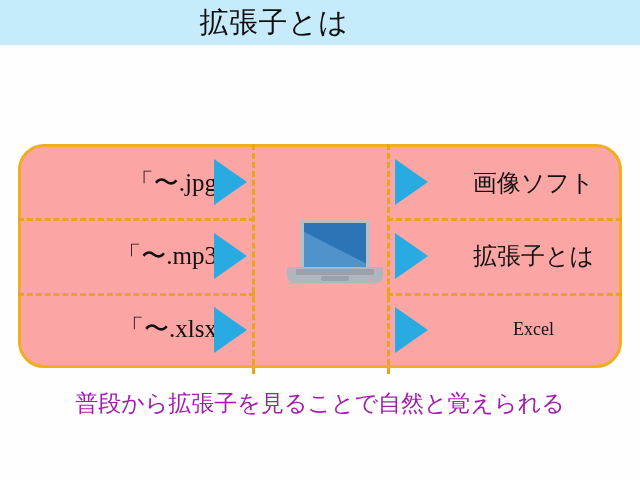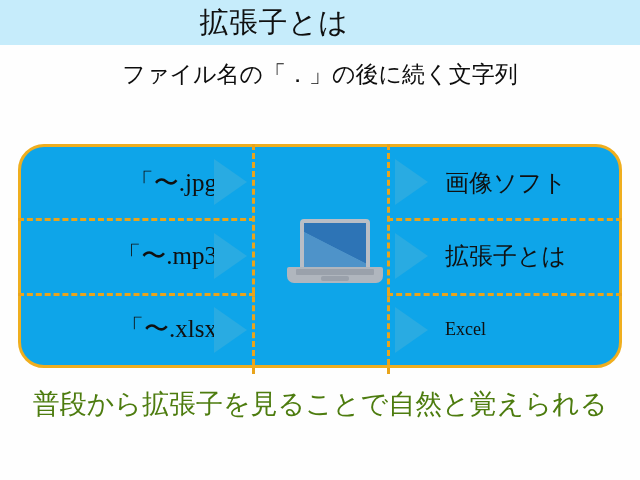--- a/index.html
+++ b/index.html
@@ -55,21 +55,21 @@
   }
 
   
   #diagram-box {
     position: absolute;
     left: 18px;
     top: 144px;
     width: 604px;
     height: 224px;
     box-sizing: border-box;
-    background: #0ea5e9;
+    background: #fca5a5;
     border: 3px solid #EFAE1E;
     border-radius: 26px;
   }
 
   
   .col-divider {
     position: absolute;
     top: -3px;
     width: 0;
     height: 230px;
@@ -97,21 +97,21 @@
   }
   .cell-left {
     left: 0;
     width: 231px;
     justify-content: flex-end;
     padding-right: 10px;
   }
   .cell-right {
     left: 369px;
     width: 232px;
-    justify-content: flex-start;
+    justify-content: center;
     padding-left: 55px;
   }
   .row-1 { top: 0px;   height: 71px; }
   .row-2 { top: 71px;  height: 75px; }
   .row-3 { top: 146px; height: 72px; }
 
   .ext-label {
     font-size: 25px;
     line-height: 28px;
     color: #101010;
@@ -210,35 +210,34 @@
 
   
   #footer-block {
     position: absolute;
     left: 0;
     top: 388px;
     width: 640px;
     text-align: center;
   }
   #footer-block .footer-line {
-    font-size: 27px;
+    font-size: 23px;
     line-height: 31px;
-    color: #4d7c0f;
+    color: #a21caf;
     font-family: "DejaVu Sans", "Liberation Sans", sans-serif;
     white-space: nowrap;
   }
 </style>
 </head>
 <body>
 
 <div id="header-banner"></div>
 <div id="page-title">拡張子とは</div>
 
 <div id="intro-block">
-  <div class="intro-line">ファイル名の「．」の後に続く文字列</div>
 </div>
 
 <div id="diagram-box">
 
   <div class="col-divider" id="col-divider-left"></div>
   <div class="col-divider" id="col-divider-right"></div>
 
   <div class="row-divider left-seg rd-1"></div>
   <div class="row-divider left-seg rd-2"></div>
 

